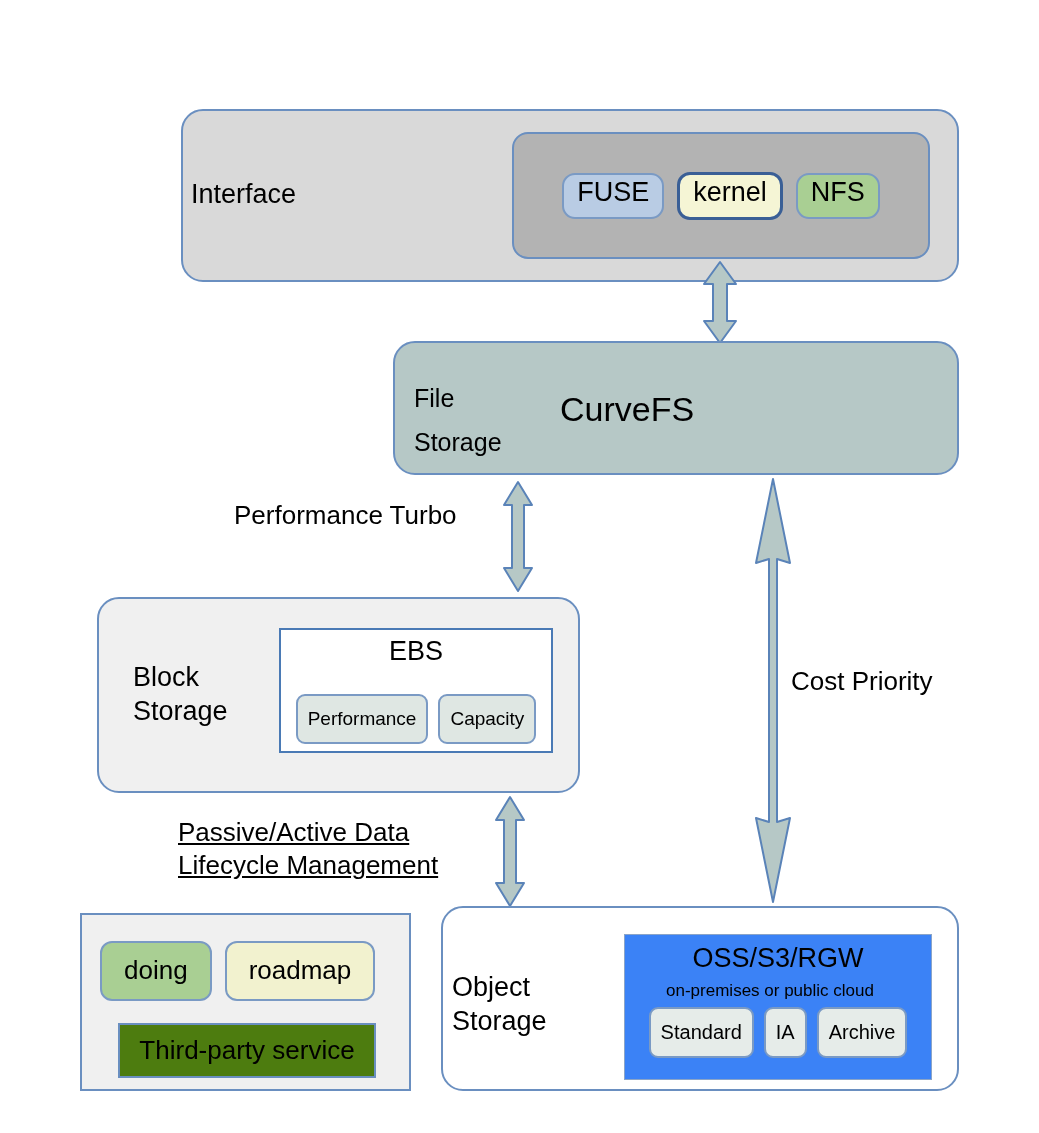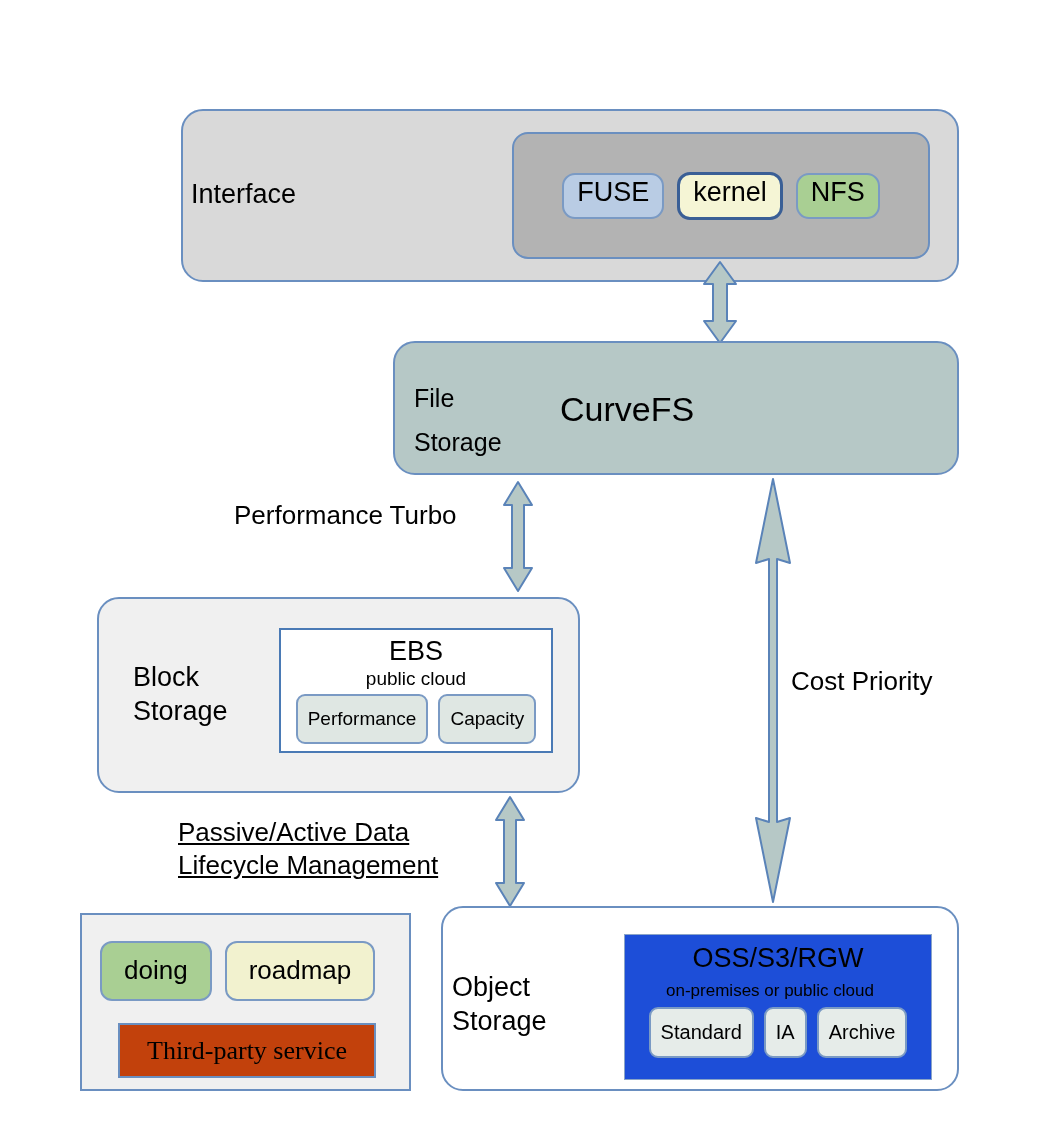--- a/index.html
+++ b/index.html
@@ -138,39 +138,38 @@
     padding: 14px 22px 16px 22px;
     white-space: nowrap;
     text-align: center;
   }
   .legend-doing   { background: #a9cf93; border: 2px solid #7a9ac4; }
   .legend-roadmap { background: #f2f2cf; border: 2px solid #7a9ac4; }
   #legend-third {
     position: absolute; left: 36px; top: 108px;
     width: 258px; height: 55px;
     box-sizing: border-box;
-    background: #c2410c;
+    background: #4d7c0f;
     border: 2px solid #6a8fc0;
     display: flex; align-items: center; justify-content: center;
     font-size: 26px;
-    font-family: Liberation Serif, serif;
   }
 
   
   #object-panel {
     left: 441px; top: 866px; width: 518px; height: 185px;
     background: #ffffff;
   }
   #object-label {
     left: 452px; top: 930px; width: 170px;
     font-size: 27px; line-height: 34px;
   }
   #oss-box {
     left: 624px; top: 894px; width: 308px; height: 146px;
-    background: #1d4ed8;
+    background: #3b82f6;
     border: 1px solid #8aa4c8;
     box-sizing: border-box;
   }
   #oss-title {
     position: absolute; left: 0; right: 0; top: 7px;
     text-align: center; font-size: 27px; line-height: 32px;
   }
   #oss-sub {
     position: absolute; left: 0; right: 16px; top: 46px;
     text-align: center; font-size: 17px; line-height: 20px;
@@ -243,21 +242,20 @@
     </svg>
   </div>
   <div class="abs arrow-label" id="label-cost">Cost Priority</div>
 
   <div class="abs panel" id="block-panel"></div>
   <div class="abs" id="block-label" style="white-space:pre-line;">Block
 Storage</div>
 
   <div class="abs" id="ebs-box">
     <div id="ebs-title">EBS</div>
-    <div id="ebs-sub">public cloud</div>
     <div id="ebs-chips">
       <div class="tier-chip">Performance</div>
       <div class="tier-chip">Capacity</div>
     </div>
   </div>
 
   <div class="abs" style="left:492px; top:755px;">
     <svg class="arrow-svg" width="36" height="113" viewBox="0 0 36 113">
       <polygon points="18,2 32,25 24,25 24,88 32,88 18,111 4,88 12,88 12,25 4,25" fill="#b6c8c6" stroke="#5a83b8" stroke-width="2" stroke-linejoin="round"></polygon>
     </svg>

